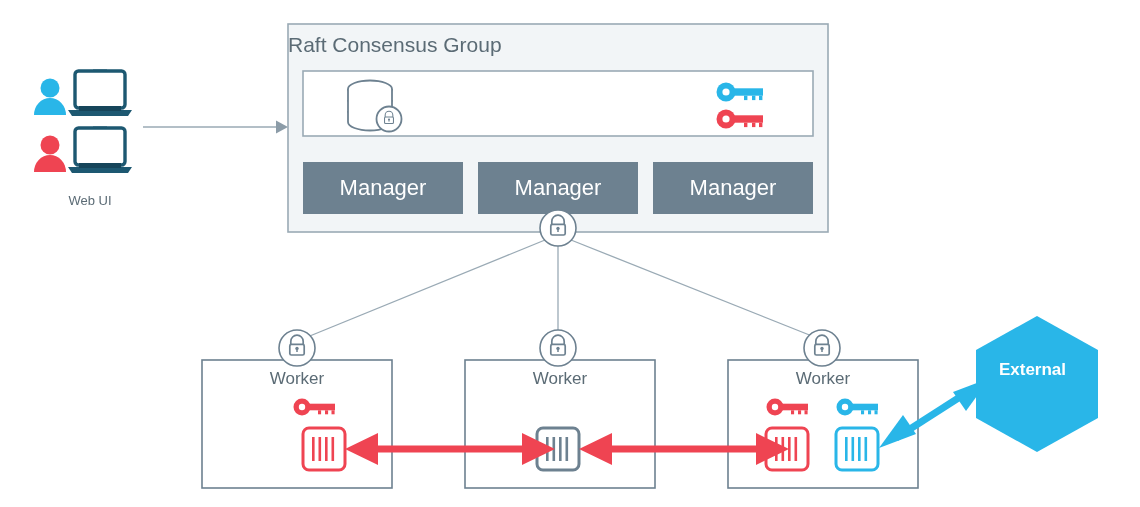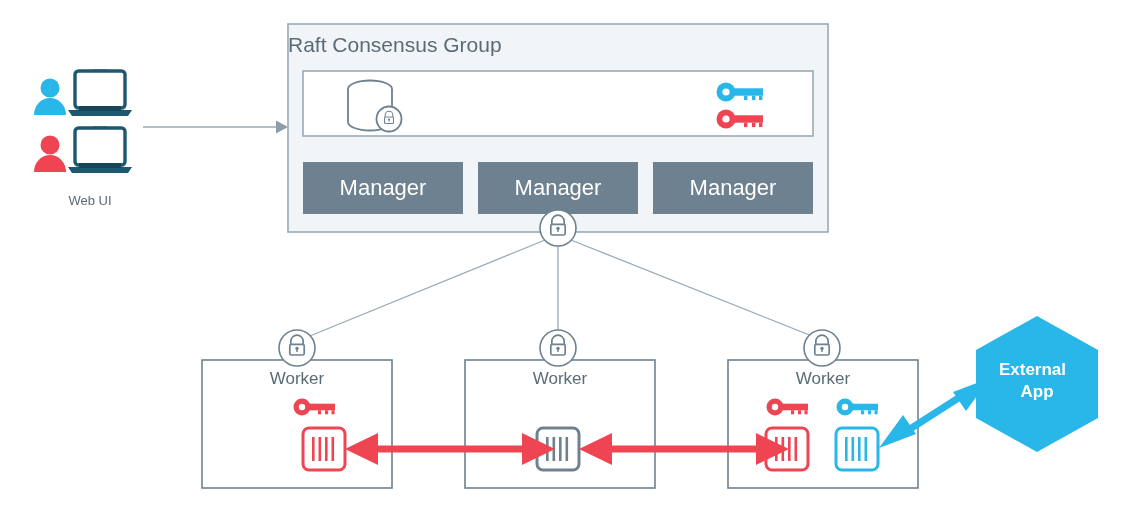--- a/index.html
+++ b/index.html
@@ -222,16 +222,14 @@
 
   <div class="lbl" style="left:202px;top:369px;width:190px;text-align:center;
               font-size:17px;color:#5b6b75;">Worker</div>
   <div class="lbl" style="left:465px;top:369px;width:190px;text-align:center;
               font-size:17px;color:#5b6b75;">Worker</div>
   <div class="lbl" style="left:728px;top:369px;width:190px;text-align:center;
               font-size:17px;color:#5b6b75;">Worker</div>
 
   <div class="lbl" style="left:976px;top:360px;width:113px;text-align:center;
               font-size:17px;font-weight:bold;color:#ffffff;">External</div>
-  <div class="lbl" style="left:976px;top:382px;width:122px;text-align:center;
-              font-size:17px;font-weight:bold;color:#ffffff;">App</div>
 
 </div>
 
 </body></html>

